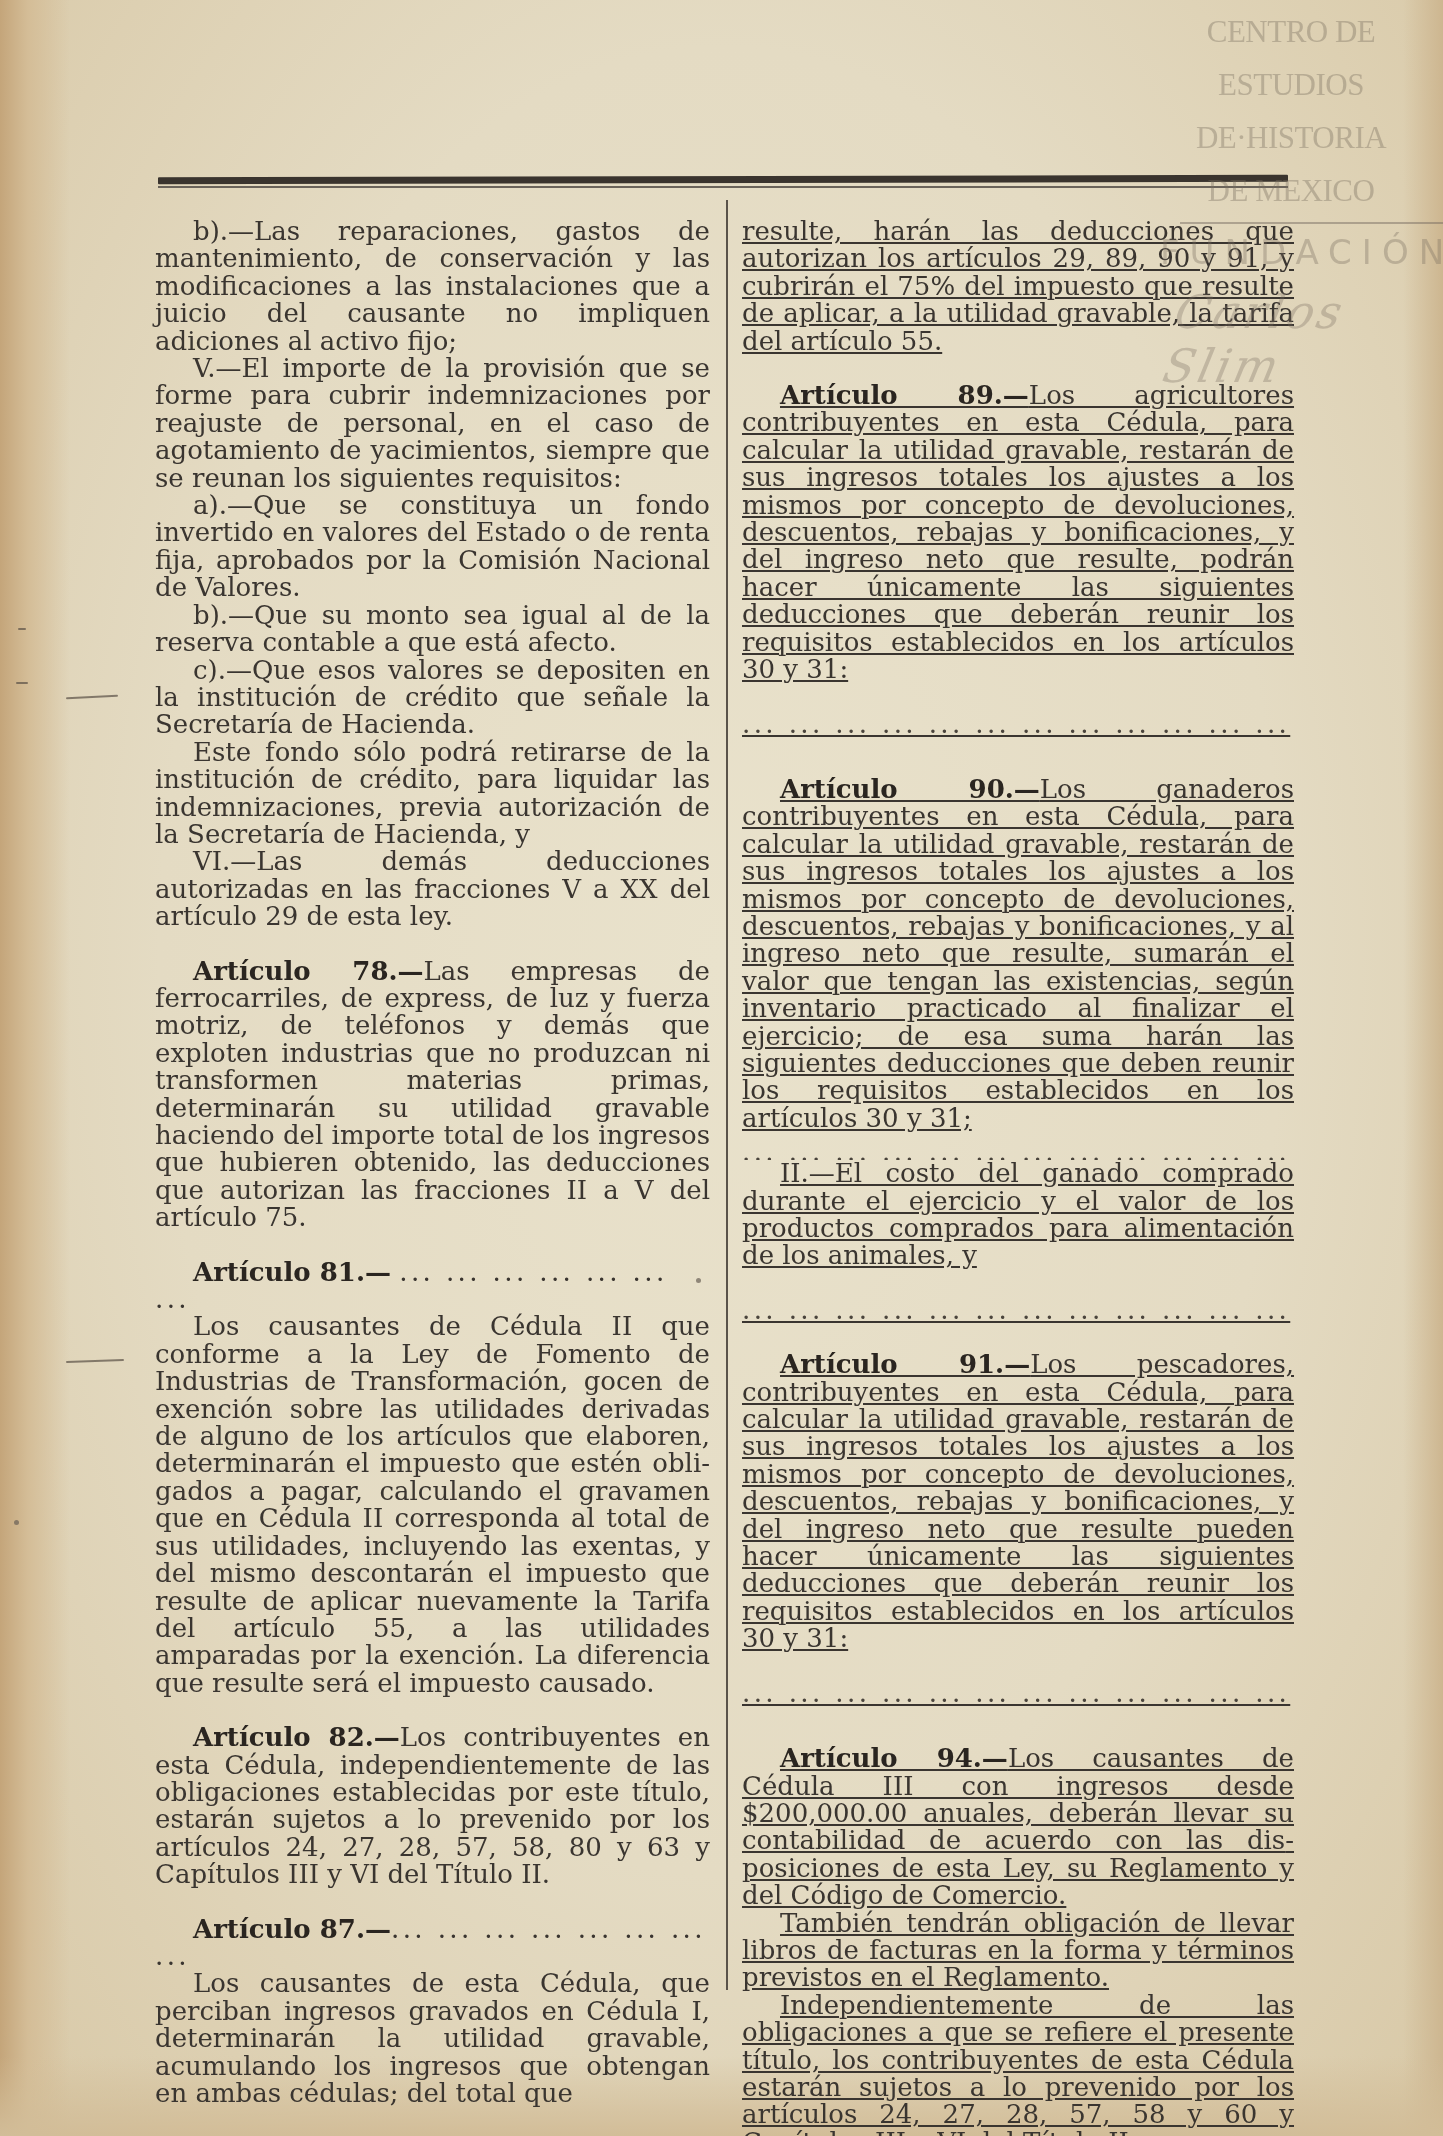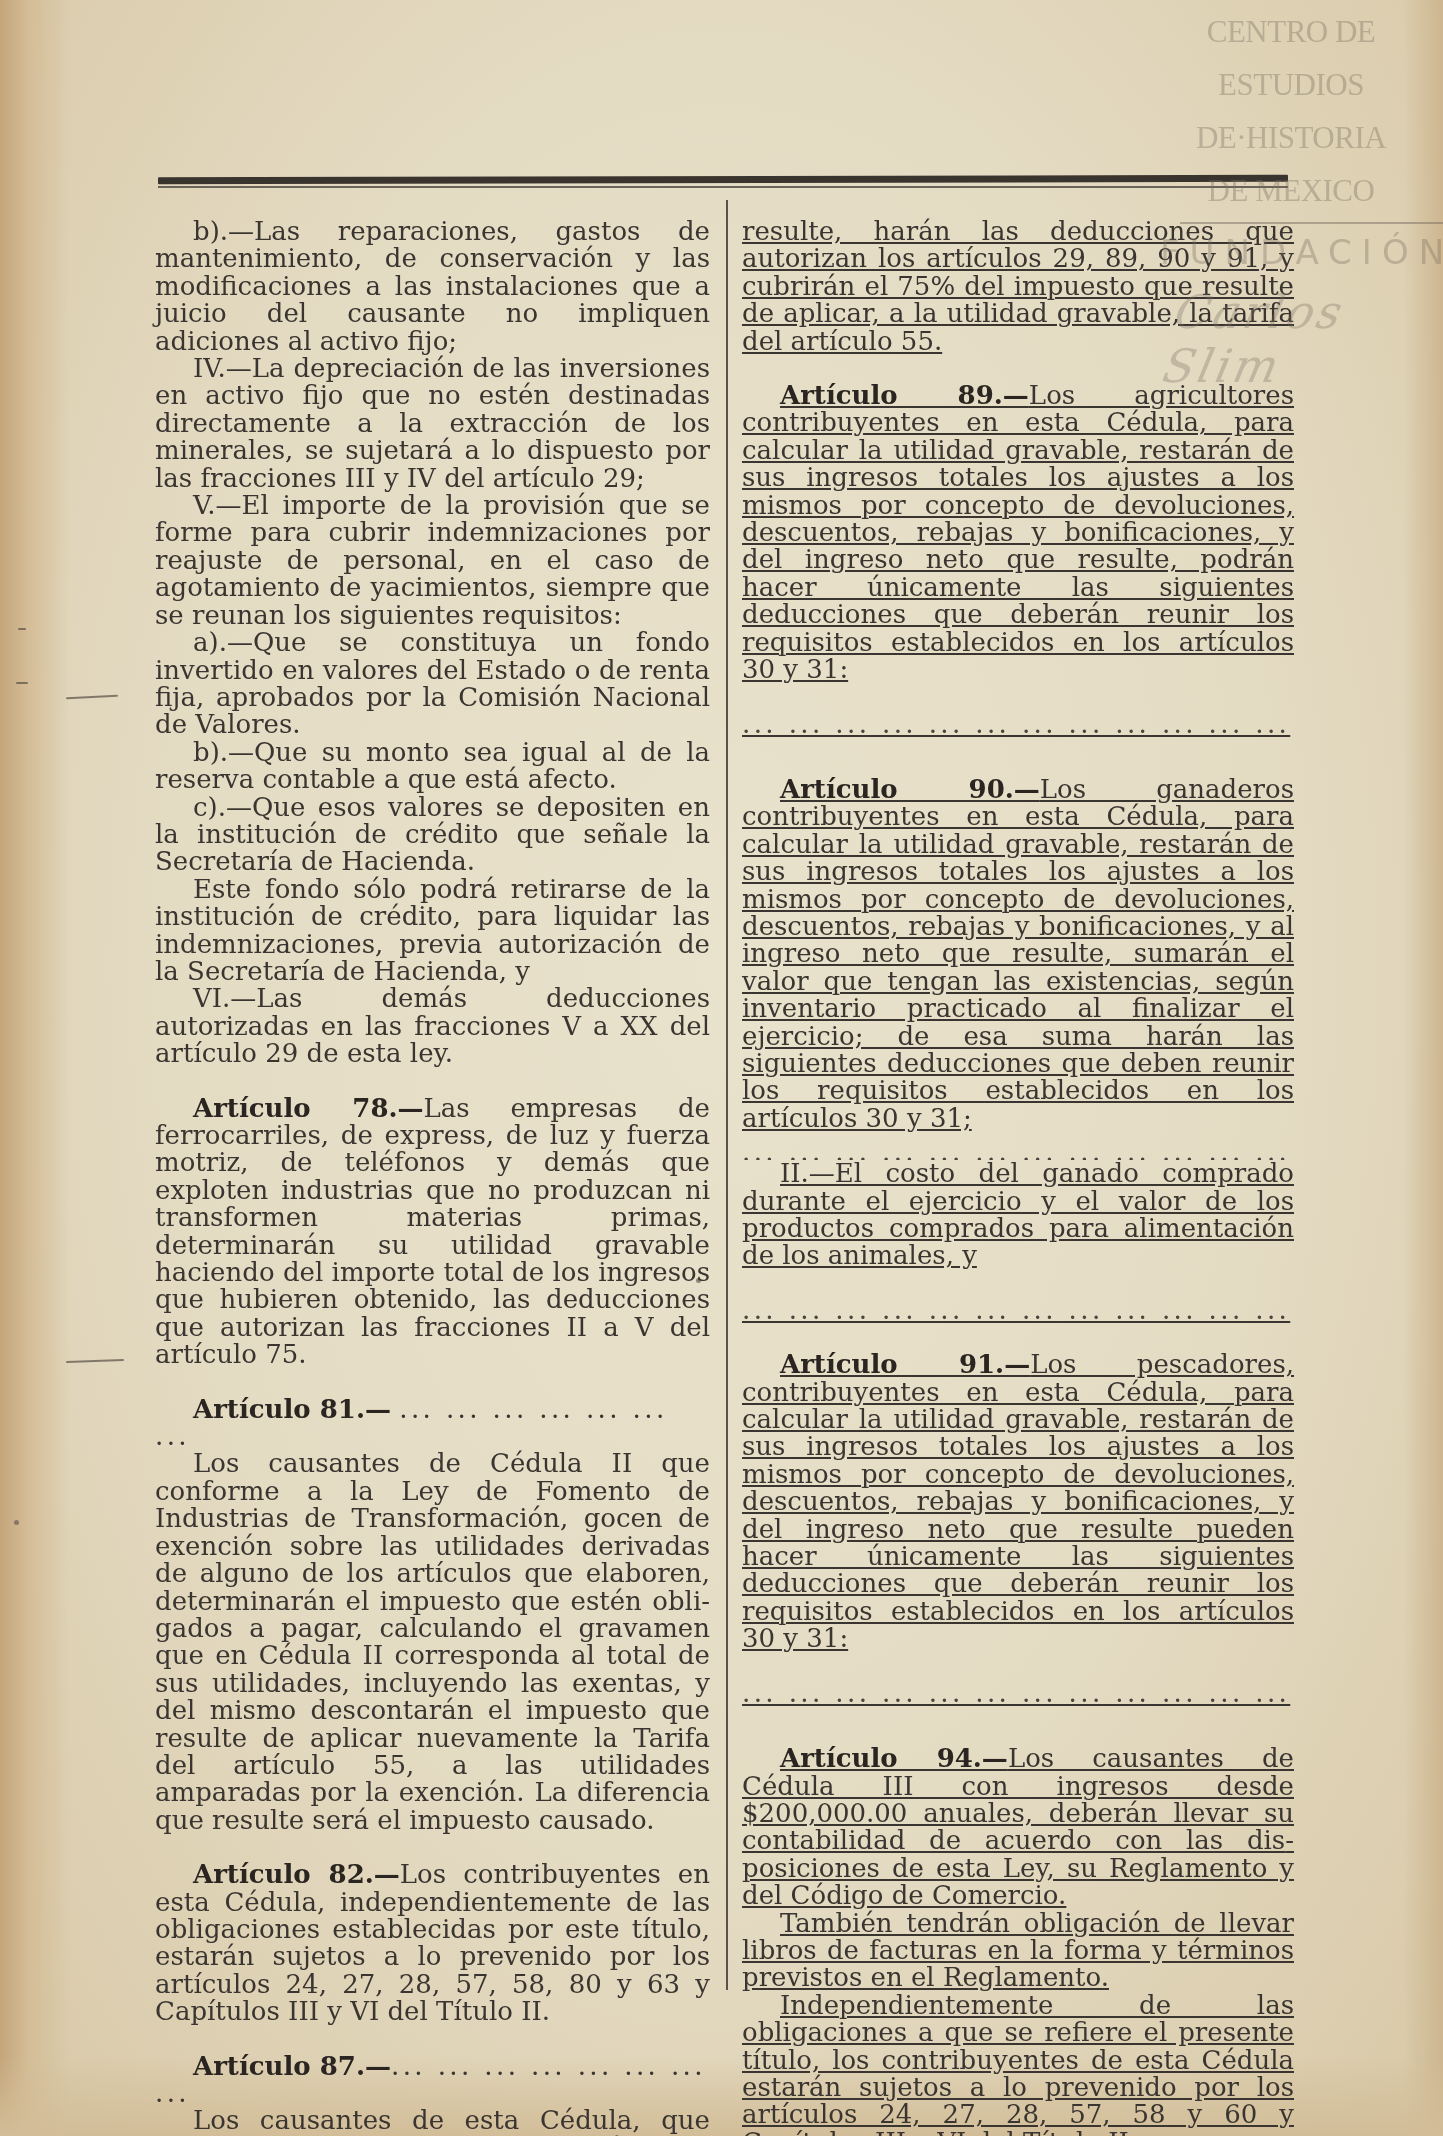--- a/index.html
+++ b/index.html
@@ -211,21 +211,20 @@
   <div class="dot-mark" style="left:14px;top:1520px;"></div>
   <div class="dot-mark" style="left:696px;top:1278px;"></div>
 
   <div class="head-rule"></div>
   <div class="head-rule-thin"></div>
 
   <div class="col-divider"></div>
 
   <div class="column col-left">
     <p>b).—Las reparaciones, gastos de manteni­miento, de conservación y las modificaciones a las instalaciones que a juicio del causante no impliquen adiciones al activo fijo;</p>
-    <p>IV.—La depreciación de las inversiones en activo fijo que no estén destinadas directamen­te a la extracción de los minerales, se sujeta­rá a lo dispuesto por las fracciones III y IV del artículo 29;</p>
     <p>V.—El importe de la provisión que se for­me para cubrir indemnizaciones por reajuste de personal, en el caso de agotamiento de ya­cimientos, siempre que se reunan los siguien­tes requisitos:</p>
     <p>a).—Que se constituya un fondo invertido en valores del Estado o de renta fija, aproba­dos por la Comisión Nacional de Valores.</p>
     <p>b).—Que su monto sea igual al de la reser­va contable a que está afecto.</p>
     <p>c).—Que esos valores se depositen en la institución de crédito que señale la Secretaría de Hacienda.</p>
     <p>Este fondo sólo podrá retirarse de la ins­titución de crédito, para liquidar las indemni­zaciones, previa autorización de la Secretaría de Hacienda, y</p>
     <p>VI.—Las demás deducciones autorizadas en las fracciones V a XX del artículo 29 de esta ley.</p>
     <div class="gap"></div>
     <p><span class="art-label">Artículo 78.—</span><span>Las empresas de ferrocarriles, de express, de luz y fuerza motriz, de telé­fonos y demás que exploten industrias que no produzcan ni transformen materias primas, determinarán su utilidad gravable haciendo del importe total de los ingresos que hubieren obtenido, las deducciones que autorizan las fracciones II a V del artículo 75.</span></p>
     <div class="gap"></div>
     <p style="text-align:left;"><span class="art-label">Artículo 81.—</span> <span class="dots-inline">... ... ... ... ... ... ...</span></p>

